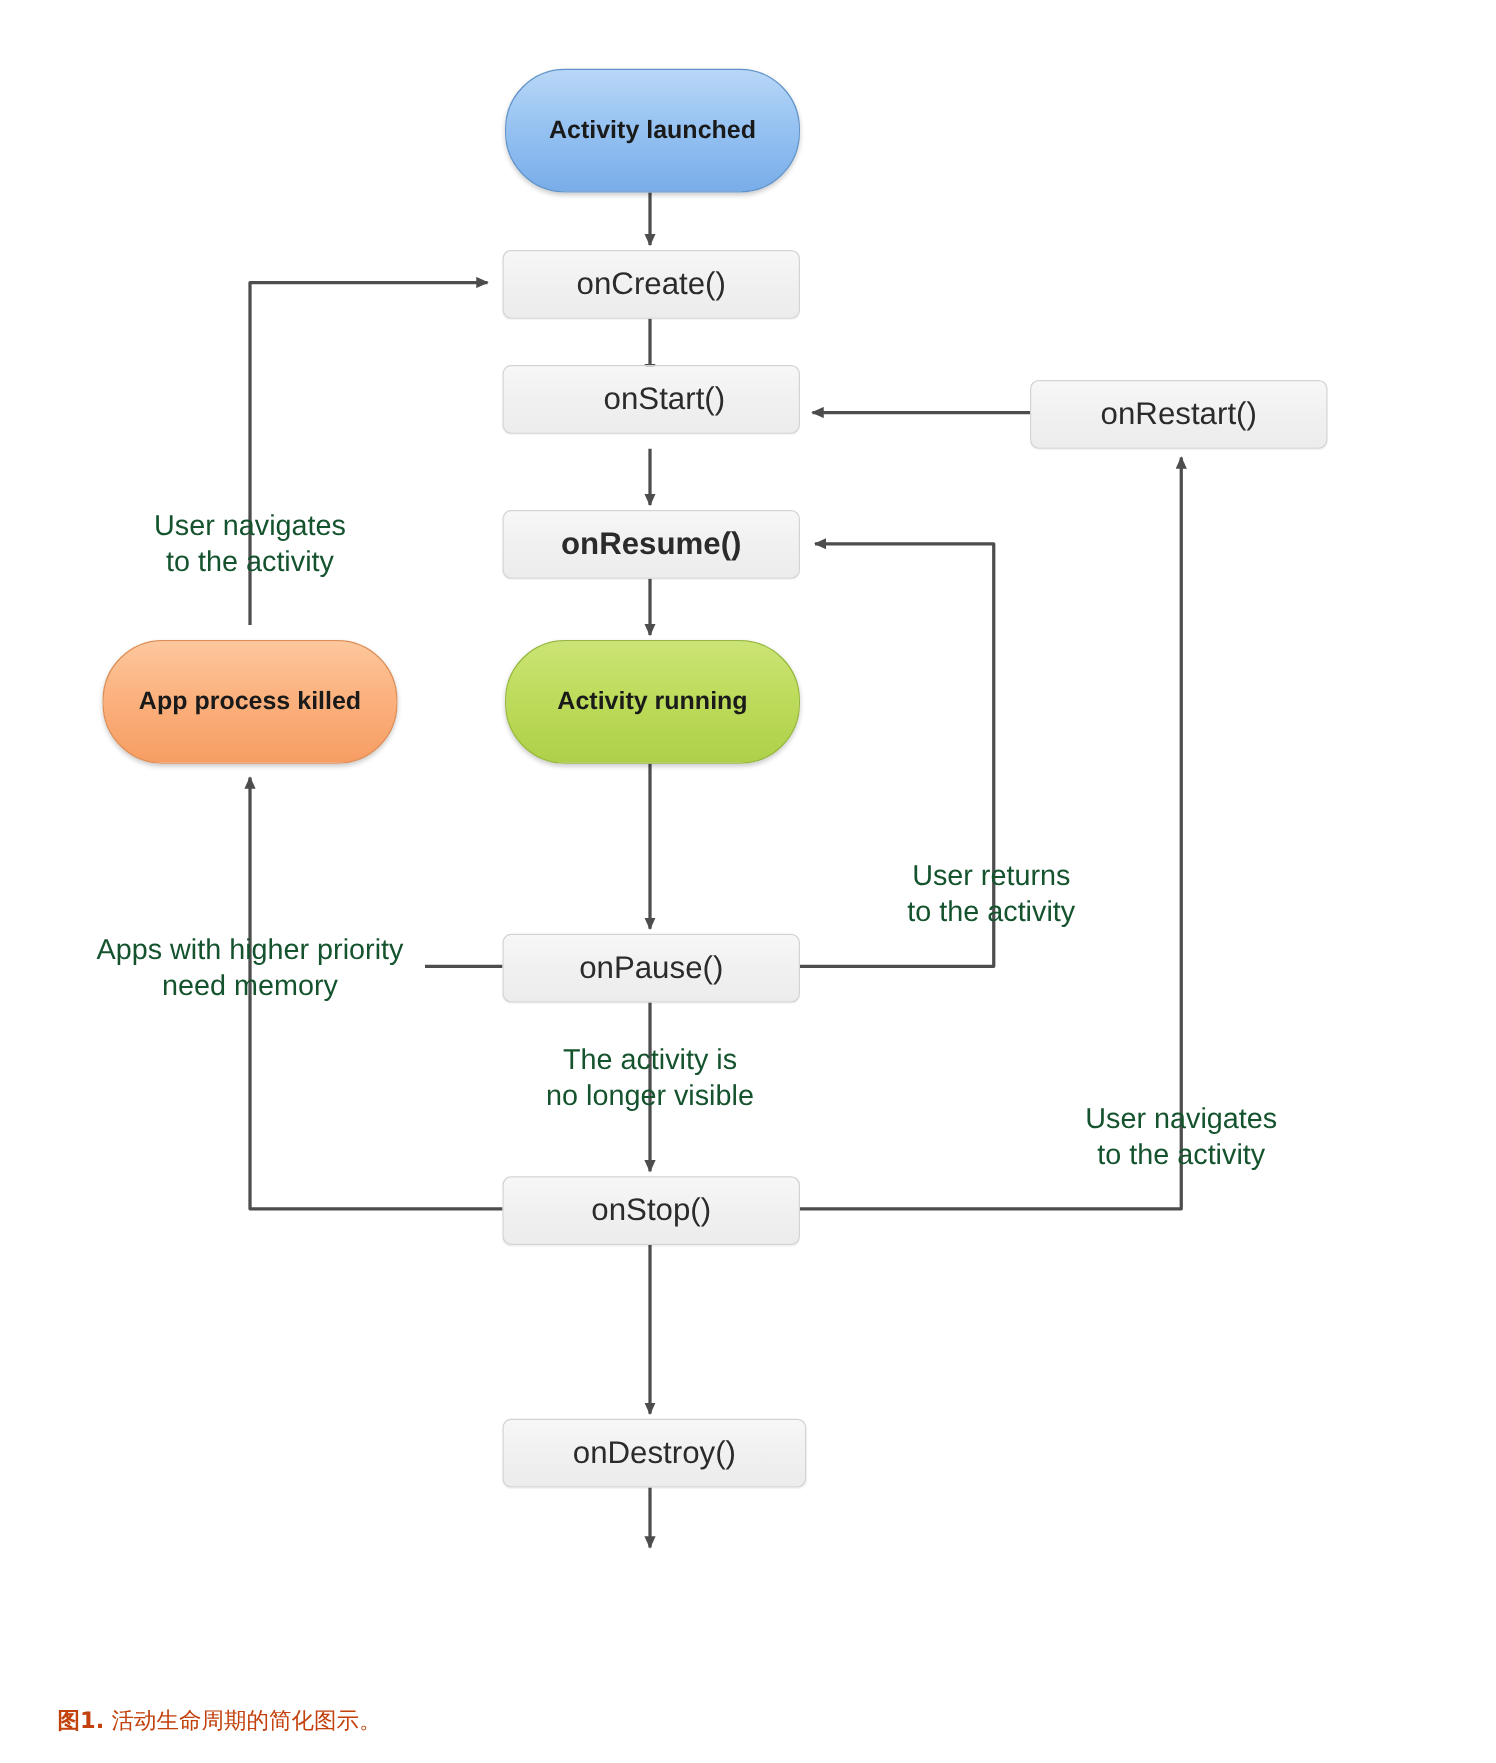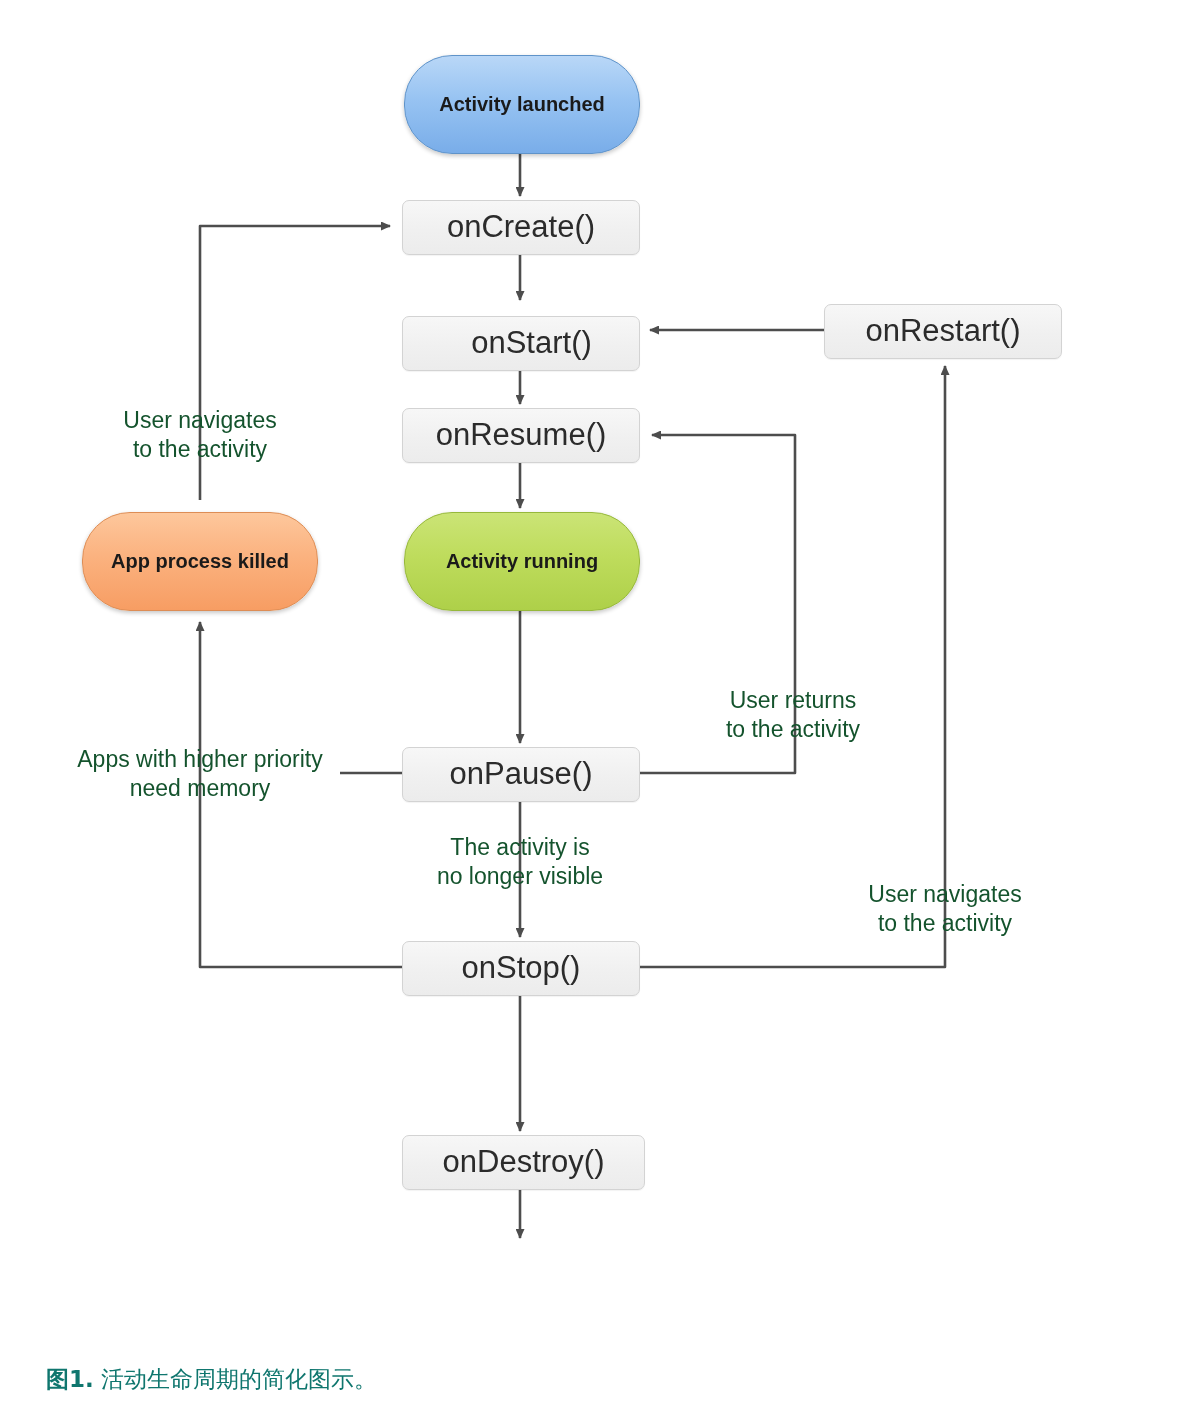--- a/index.html
+++ b/index.html
@@ -35,21 +35,21 @@
     text-align: center;
     line-height: 1.18;
   }
 
   
   .callback-box {
     background: linear-gradient(to bottom, #f7f7f7 0%, #f0f0f0 55%, #ececec 100%);
     border: 1px solid #d3d3d3;
     border-radius: 7px;
     color: #2b2b2b;
-    font-size: 31px;
+    font-size: 25px;
     font-weight: 400;
     box-shadow: 0 1px 1px rgba(0,0,0,0.05);
   }
 
   
   .state-pill {
     border-radius: 48px;
     font-size: 20px;
     font-weight: bold;
     color: #1a1a1a;
@@ -77,22 +77,22 @@
     line-height: 1.25;
     text-align: center;
     white-space: pre-line;
   }
 
   
   #figure-caption {
     position: absolute;
     left: 46px;
     top: 1364px;
-    font-size: 23px;
-    color: #0f766e;
+    font-size: 18px;
+    color: #c2410c;
     font-family: "DejaVu Sans", "Liberation Sans", sans-serif;
     white-space: nowrap;
   }
   #figure-caption .cap-label { font-weight: bold; }
 </style>
 </head>
 <body>
 
 <div id="diagram-root">
 
@@ -137,25 +137,25 @@
 
   <div class="node state-pill pill-blue" style="left:404px; top:55px; width:236px; height:99px;">
     <span>Activity
 launched</span>
   </div>
 
   <div class="node callback-box" style="left:402px; top:200px; width:238px; height:55px;">
     <span>onCreate()</span>
   </div>
 
-  <div class="node callback-box" style="left:402px; top:316px; width:238px; height:55px;padding-left:21px;">
+  <div class="node callback-box" style="left:402px; top:292px; width:238px; height:55px;padding-left:21px;">
     <span>onStart()</span>
   </div>
 
-  <div class="node callback-box" style="left:402px; top:408px; width:238px; height:55px;">
+  <div class="node callback-box" style="left:402px; top:408px; width:238px; height:55px;font-weight:bold;">
     <span>onResume()</span>
   </div>
 
   <div class="node callback-box" style="left:824px; top:304px; width:238px; height:55px;">
     <span>onRestart()</span>
   </div>
 
   <div class="node state-pill pill-orange" style="left:82px; top:512px; width:236px; height:99px;">
     <span>App process
 killed</span>

